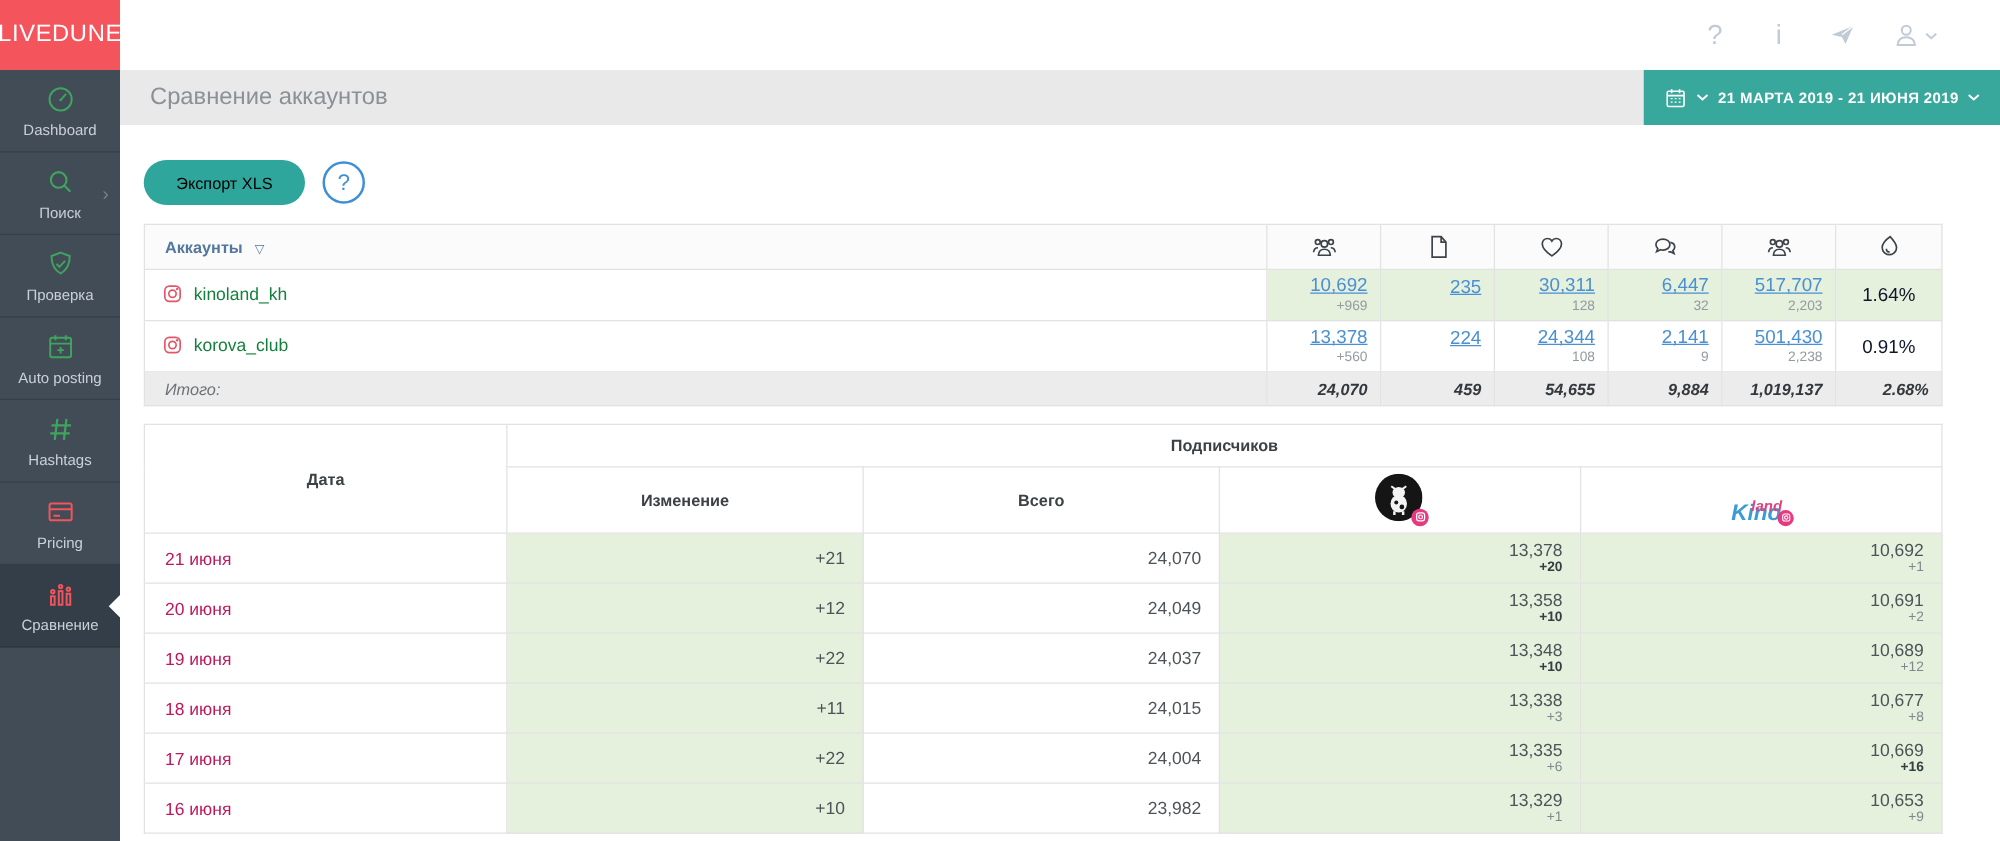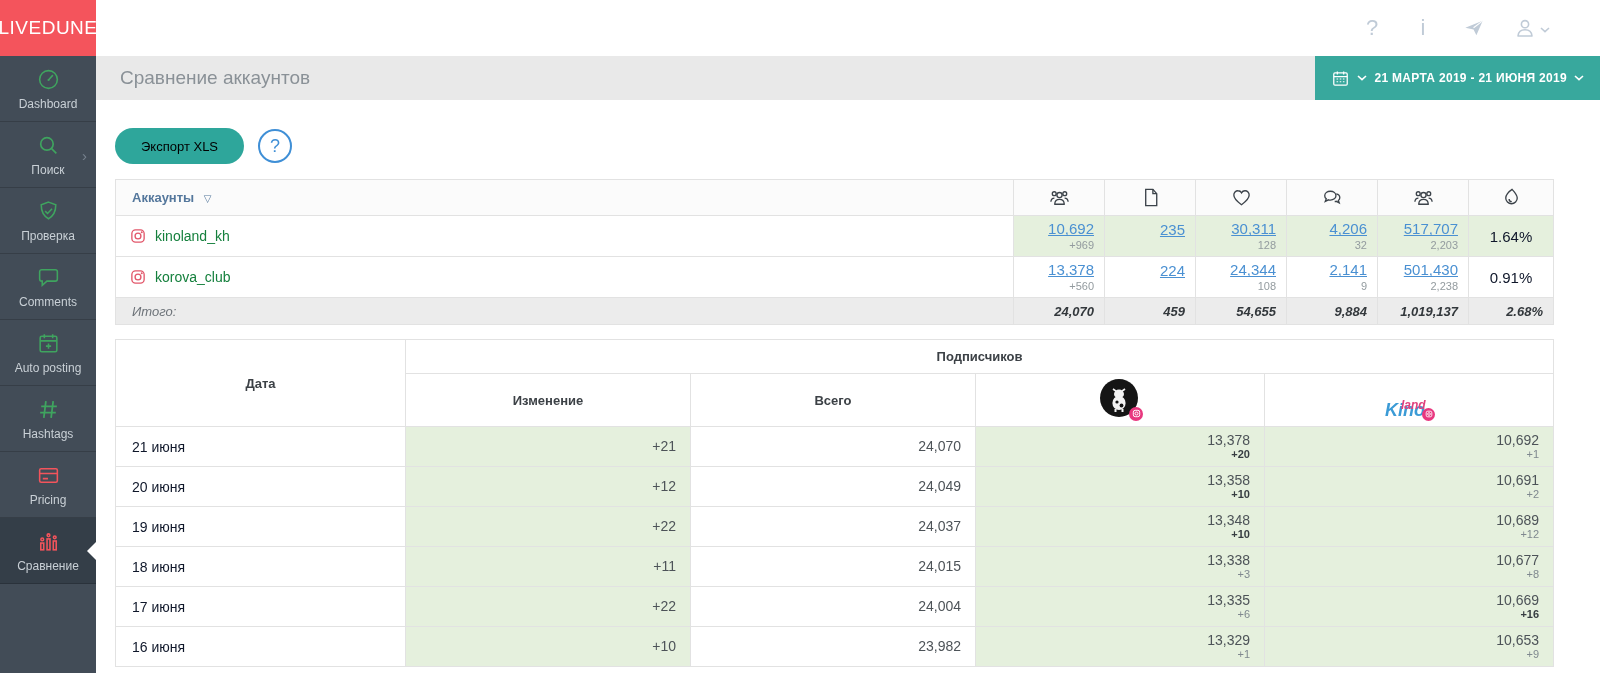--- a/index.html
+++ b/index.html
@@ -74,21 +74,21 @@
   .total-row{background:#ececec;height:27px;font-style:italic;}
   .total-label{text-align:left;padding-left:16px;color:#6c7278;font-size:13px;}
   .total-val{text-align:right;padding-right:10px;font-weight:700;font-size:13px;color:#33383c;}
 
   
   .followers-table{margin-top:14px;}
   .ft-group{height:34px;font-size:13px;color:#3c4146;text-align:center;}
   .ft-sub th{height:53px;font-size:13px;color:#3c4146;text-align:center;vertical-align:middle;}
   .th-date{vertical-align:middle;font-size:13px;color:#3c4146;text-align:center;}
   .f-row{height:40px;}
-  .f-date{text-align:left;padding-left:16px;color:#0f172a;font-size:14px;}
+  .f-date{text-align:left;padding-left:16px;color:#be185d;font-size:14px;}
   .f-num{text-align:right;padding-right:14px;font-size:14px;color:#4d5358;line-height:1.15;vertical-align:middle;}
   .f-sub{display:block;font-size:11px;color:#7f888f;}
   .f-sub.bold{font-weight:700;color:#373d42;}
 
   .avatar-wrap{position:relative;display:inline-block;width:40px;height:40px;}
   .avatar-wrap svg{display:block;}
   .ig-badge{position:absolute;right:-3px;bottom:-2px;width:14px;height:14px;border-radius:50%;
             background:#e8387f;display:flex;align-items:center;justify-content:center;}
   .ig-badge svg{width:9px;height:9px;}
   .kino-logo{position:relative;display:inline-block;width:64px;height:40px;}
@@ -121,26 +121,20 @@
             </svg></span>
           <span class="si-label">Поиск</span>
           <span class="side-sub">›</span>
         </div>
         <div class="side-item green">
           <span class="si-icon"><svg viewBox="0 0 24 24" fill="none" stroke="currentColor" stroke-width="1.5">
               <path d="M12 3l7 2.6c0 6.3-2.2 10.8-7 13.4-4.8-2.6-7-7.1-7-13.4z"></path>
               <path d="M8.8 11.6l2.3 2.3 4.3-4.6"></path>
             </svg></span>
           <span class="si-label">Проверка</span>
-        </div>
-        <div class="side-item green">
-          <span class="si-icon"><svg viewBox="0 0 24 24" fill="none" stroke="currentColor" stroke-width="1.5">
-              <path d="M5.5 4.5h13a2 2 0 012 2v7a2 2 0 01-2 2h-8l-4.5 4v-4h-.5a2 2 0 01-2-2v-7a2 2 0 012-2z"></path>
-            </svg></span>
-          <span class="si-label">Comments</span>
         </div>
         <div class="side-item green">
           <span class="si-icon"><svg viewBox="0 0 24 24" fill="none" stroke="currentColor" stroke-width="1.5">
               <rect x="4" y="5" width="16" height="15" rx="1.5"></rect>
               <path d="M8 3v4M16 3v4M4 9.5h16M12 12v5M9.5 14.5h5"></path>
             </svg></span>
           <span class="si-label">Auto posting</span>
         </div>
         <div class="side-item green">
           <span class="si-icon"><svg viewBox="0 0 24 24" fill="none" stroke="currentColor" stroke-width="1.7">
@@ -278,21 +272,21 @@
         <tbody id="accounts-tbody">
             <tr class="acct-row">
               <td class="name-cell"><span class="ig-ico"><svg viewBox="0 0 24 24" fill="none" stroke="currentColor" stroke-width="2">
                     <rect x="2.8" y="2.8" width="18.4" height="18.4" rx="5.5"></rect>
                     <circle cx="12" cy="12" r="4.4"></circle>
                     <circle cx="17.6" cy="6.4" r="1.5" fill="currentColor" stroke="none"></circle>
                   </svg></span><a class="acct-name">kinoland_kh</a></td>
               <td class="metric-cell green-bg"><a class="metric-link">10,692</a><span class="metric-sub">+969</span></td>
               <td class="metric-cell green-bg"><a class="metric-link">235</a><span class="metric-sub"></span></td>
               <td class="metric-cell green-bg"><a class="metric-link">30,311</a><span class="metric-sub">128</span></td>
-              <td class="metric-cell green-bg"><a class="metric-link">4,206</a><span class="metric-sub">32</span></td>
+              <td class="metric-cell green-bg"><a class="metric-link">6,447</a><span class="metric-sub">32</span></td>
               <td class="metric-cell green-bg"><a class="metric-link">517,707</a><span class="metric-sub">2,203</span></td>
               <td class="er-cell green-bg">1.64%</td>
             </tr>
             <tr class="acct-row">
               <td class="name-cell"><span class="ig-ico"><svg viewBox="0 0 24 24" fill="none" stroke="currentColor" stroke-width="2">
                     <rect x="2.8" y="2.8" width="18.4" height="18.4" rx="5.5"></rect>
                     <circle cx="12" cy="12" r="4.4"></circle>
                     <circle cx="17.6" cy="6.4" r="1.5" fill="currentColor" stroke="none"></circle>
                   </svg></span><a class="acct-name">korova_club</a></td>
               <td class="metric-cell"><a class="metric-link">13,378</a><span class="metric-sub">+560</span></td>

